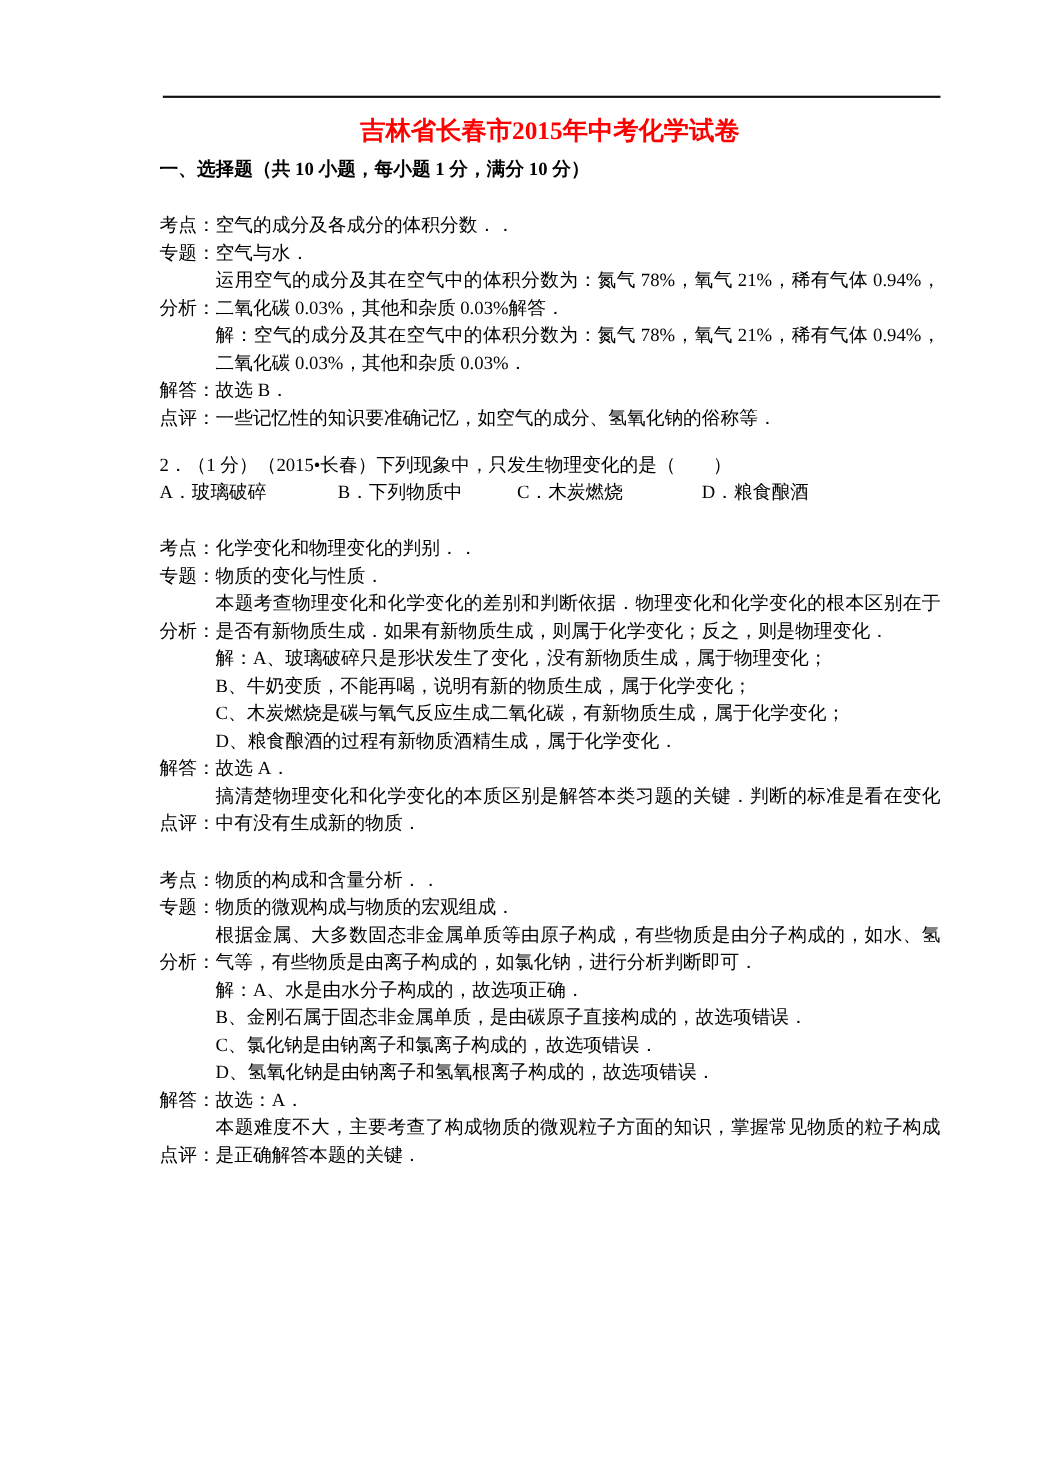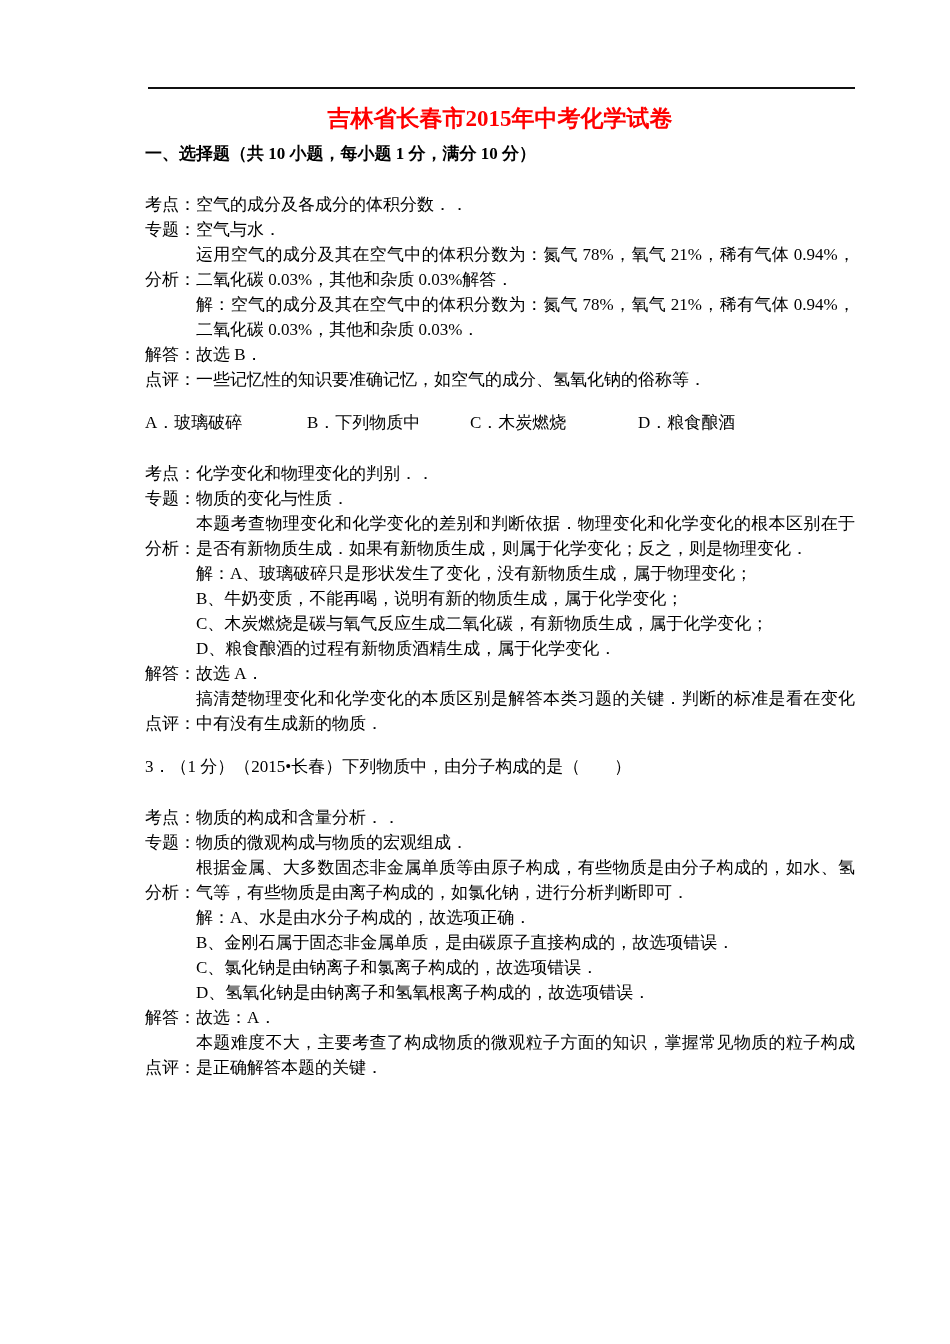--- a/index.html
+++ b/index.html
@@ -108,20 +108,21 @@
 故选 B．</span>
       </div>
       <div class="note">
         <span class="note-label">点评：</span>
         <span class="note-text">一些记忆性的知识要准确记忆，如空气的成分、氢氧化钠的俗称等．</span>
       </div>
     </div>
   </section>
 
   <section class="question">
+    <div class="stem">2．（1 分）（2015•长春）下列现象中，只发生物理变化的是（　　）</div>
     <div class="options">
       <span class="opt">A．玻璃破碎</span>
       <span class="opt">B．下列物质中</span>
       <span class="opt">C．木炭燃烧</span>
       <span class="opt">D．粮食酿酒</span>
     </div>
     <div class="notes">
       <div class="note">
         <span class="note-label">考点：</span>
         <span class="note-text">化学变化和物理变化的判别．．</span>
@@ -143,21 +144,20 @@
 故选 A．</span>
       </div>
       <div class="note">
         <span class="note-label">点评：</span>
         <span class="note-text">搞清楚物理变化和化学变化的本质区别是解答本类习题的关键．判断的标准是看在变化中有没有生成新的物质．</span>
       </div>
     </div>
   </section>
 
   <section class="question">
-    <div class="stem">3．（1 分）（2015•长春）下列物质中，由分子构成的是（　　）</div>
     <div class="notes">
       <div class="note">
         <span class="note-label">考点：</span>
         <span class="note-text">物质的构成和含量分析．．</span>
       </div>
       <div class="note">
         <span class="note-label">专题：</span>
         <span class="note-text">物质的微观构成与物质的宏观组成．</span>
       </div>
       <div class="note">

